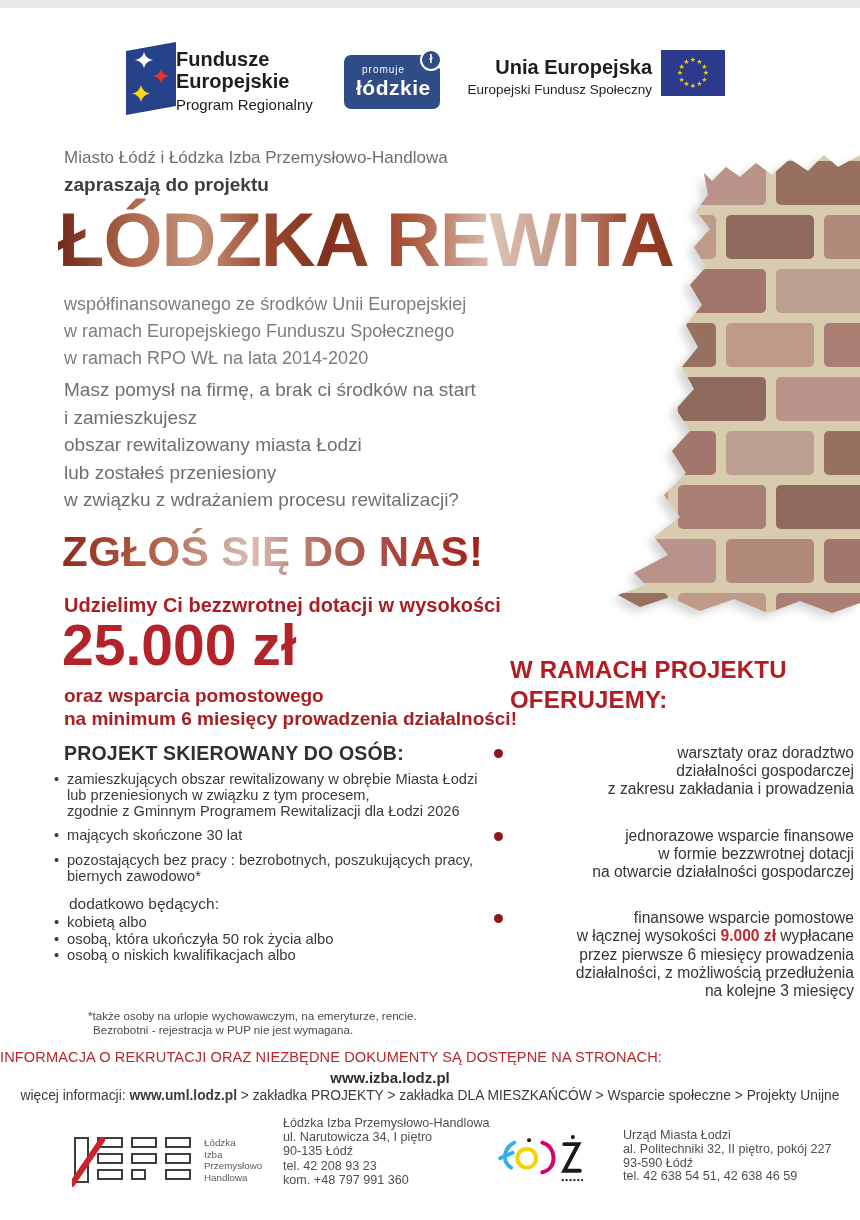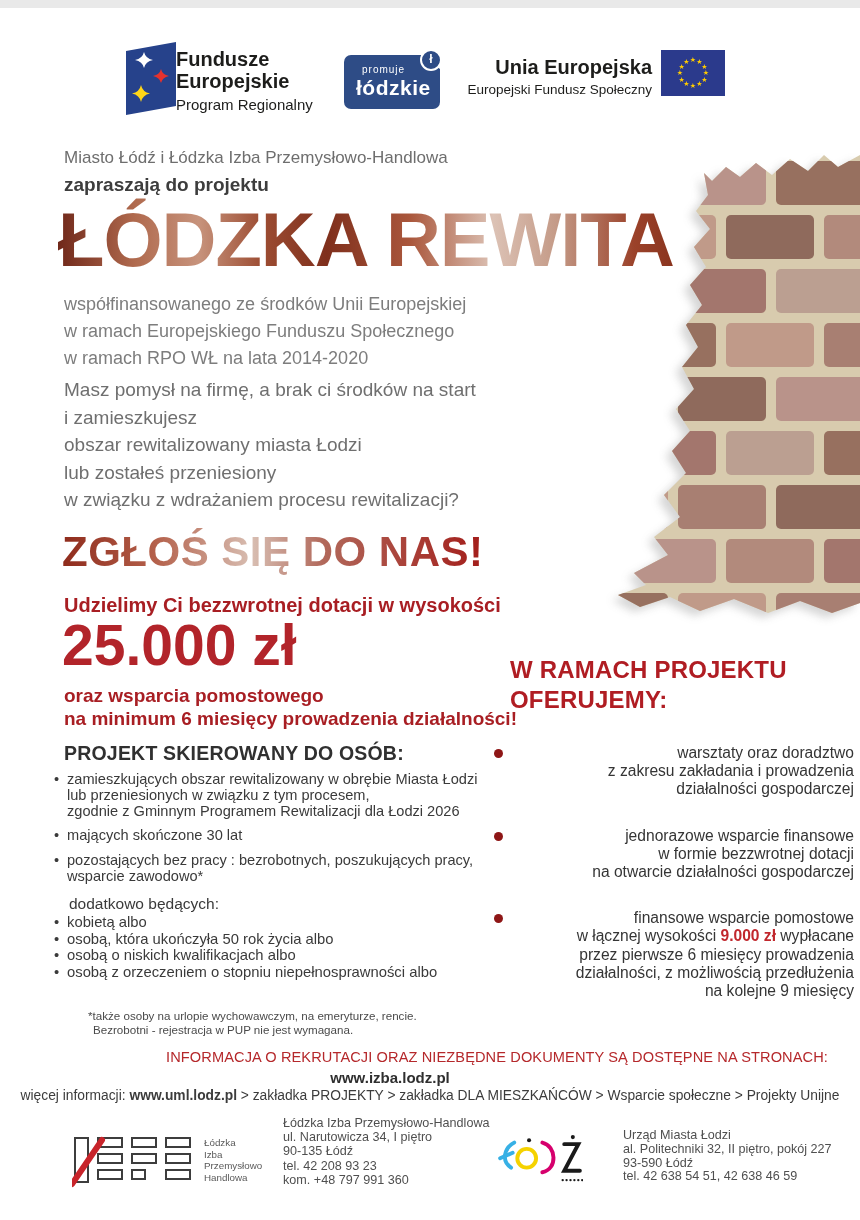--- a/index.html
+++ b/index.html
@@ -55,21 +55,21 @@
 
   
   .offer-heading{left:510px;top:647px;font-size:24px;font-weight:bold;color:#b01d23;line-height:30px;letter-spacing:0.2px;}
   .olist{left:494px;top:736px;width:360px;margin:0;padding:0;list-style:none;
     font-size:15.6px;color:#353535;line-height:18.2px;}
   .olist li{position:relative;padding-left:27px;margin-bottom:28px;text-align:right;}
   .olist li::before{content:"";position:absolute;left:0;top:5px;width:9px;height:9px;border-radius:50%;background:#8e1616;}
   .olist .amount{color:#c1272d;font-weight:bold;}
 
   
-  .info1{left:0;top:1041px;width:828px;text-align:right;font-size:14.6px;color:#b5282b;letter-spacing:0.1px;}
+  .info1{left:0;top:1041px;width:828px;text-align:left;font-size:14.6px;color:#b5282b;letter-spacing:0.1px;}
   .info-site{left:0;top:1061px;width:780px;text-align:center;font-size:15px;font-weight:bold;color:#2f2f2f;}
   .info-more{left:0;top:1080px;width:860px;text-align:center;font-size:13.8px;color:#3c3c3c;}
   .info-more b{font-weight:bold;}
 
   
   .liph-label{left:204px;top:1129px;font-size:9.8px;color:#5a5a5a;line-height:11.5px;}
   .liph-address{left:283px;top:1108px;font-size:12.6px;color:#4f4f4f;line-height:14.2px;}
   .uml-address{left:623px;top:1121px;font-size:12.6px;color:#4f4f4f;line-height:13.8px;}
 </style>
 </head>
@@ -195,60 +195,59 @@
     <li>
       <div>zamieszkujących obszar rewitalizowany w obrębie Miasta Łodzi</div>
       <div>lub przeniesionych w związku z tym procesem,</div>
       <div>zgodnie z Gminnym Programem Rewitalizacji dla Łodzi 2026</div>
     </li>
     <li>
       <div>mających skończone 30 lat</div>
     </li>
     <li>
       <div>pozostających bez pracy : bezrobotnych, poszukujących pracy,</div>
-      <div>wsparcie zawodowo*</div>
+      <div>biernych zawodowo*</div>
     </li>
   </ul>
 
   <div class="abs sub-heading">dodatkowo będących:</div>
   <ul class="abs slist">
     <li>kobietą albo</li>
     <li>osobą, która ukończyła 50 rok życia albo</li>
     <li>osobą o niskich kwalifikacjach albo</li>
-    <li>osobą z orzeczeniem o stopniu niepełnosprawności albo</li>
   </ul>
 
   <div class="abs footnote">
     <div>*także osoby na urlopie wychowawczym, na emeryturze, rencie.</div>
     <div class="fn2">Bezrobotni - rejestracja w PUP nie jest wymagana.</div>
   </div>
 
   <div class="abs offer-heading">
     <div>W RAMACH PROJEKTU</div>
     <div>OFERUJEMY:</div>
   </div>
   <ul class="abs olist">
     <li>
       <div>warsztaty oraz doradztwo</div>
+      <div>działalności gospodarczej</div>
       <div>z zakresu zakładania i prowadzenia</div>
-      <div>działalności gospodarczej</div>
     </li>
     <li>
       <div>jednorazowe wsparcie finansowe</div>
       <div>w formie bezzwrotnej dotacji</div>
       <div>na otwarcie działalności gospodarczej</div>
     </li>
     <li>
       <div>finansowe wsparcie pomostowe</div>
       <div>
         <span>w łącznej wysokości </span><span class="amount">9.000 zł</span><span> wypłacane</span>
       </div>
       <div>przez pierwsze 6 miesięcy prowadzenia</div>
       <div>działalności, z możliwością przedłużenia</div>
-      <div>na kolejne 9 miesięcy</div>
+      <div>na kolejne 3 miesięcy</div>
     </li>
   </ul>
 
   <div class="abs info1">INFORMACJA O REKRUTACJI ORAZ NIEZBĘDNE DOKUMENTY SĄ DOSTĘPNE NA STRONACH:</div>
   <div class="abs info-site">www.izba.lodz.pl</div>
   <div class="abs info-more">
     <span>więcej informacji: </span><b>www.uml.lodz.pl</b><span> &gt; zakładka PROJEKTY &gt; zakładka DLA MIESZKAŃCÓW &gt; Wsparcie społeczne &gt; Projekty Unijne</span>
   </div>
 
   <svg class="abs" style="left:72px;top:1122px;" width="128" height="58" viewBox="0 0 128 58">

